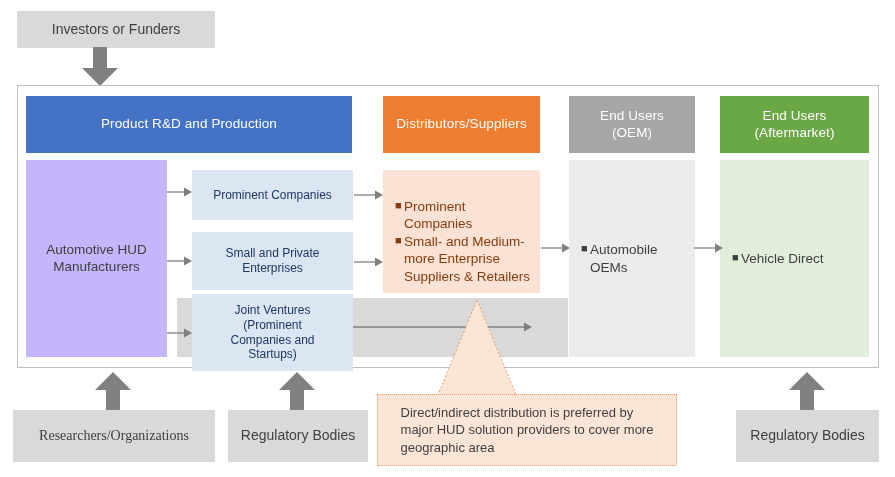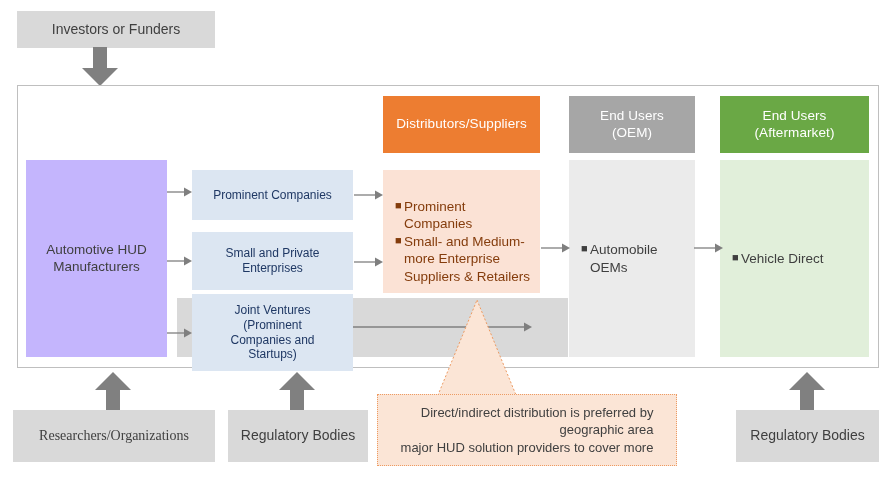--- a/index.html
+++ b/index.html
@@ -104,21 +104,21 @@
   
   .callout {
     background: #fbe5d6;
     border: 1px dotted #ed9b63;
     color: #404040;
     font-size: 13px;
     line-height: 1.35;
     display: flex;
     align-items: center;
     justify-content: center;
-    text-align: right;
+    text-align: left;
     padding: 4px 10px;
   }
   .callout-tail { pointer-events: none; }
 </style>
 </head>
 <body>
 
 <div id="canvas">
 
   <div class="abs box ext-box" style="left:17px; top:11px; width:198px; height:37px;">
@@ -126,20 +126,23 @@
   </div>
 
   <div class="abs fat-arrow" style="left:76px; top:47px; width:48px; height:40px;">
     <svg width="48" height="40" viewBox="0 0 48 40">
       <polygon points="17,0 31,0 31,21 42,21 24,39 6,21 17,21" fill="#808080"></polygon>
     </svg>
   </div>
 
   <div class="abs outer-frame" style="left:17px; top:85px; width:862px; height:283px;"></div>
 
+  <div class="abs box hdr hdr-blue" style="left:26px; top:96px; width:326px; height:57px;">
+    <span>Product R&amp;D and Production</span>
+  </div>
 
   <div class="abs box hdr hdr-orange" style="left:383px; top:96px; width:157px; height:57px;">
     <span>Distributors/Suppliers</span>
   </div>
 
   <div class="abs box hdr hdr-grey" style="left:569px; top:96px; width:126px; height:57px;">
     <div>
       <div>End Users</div>
       <div>(OEM)</div>
     </div>
@@ -310,18 +313,18 @@
 
   <div class="abs callout-tail" style="left:437px; top:300px; width:100px; height:98px;">
     <svg width="100" height="98" viewBox="0 0 100 98">
       <polygon points="40,0 79,95 1,95" fill="#fbe5d6" stroke="#ed9b63" stroke-width="1" stroke-dasharray="2,2"></polygon>
     </svg>
   </div>
 
   <div class="abs callout" style="left:377px; top:394px; width:300px; height:72px;">
     <div>
       <div>Direct/indirect distribution is preferred by</div>
+      <div>major HUD solution providers to cover more</div>
       <div>geographic area</div>
-      <div>major HUD solution providers to cover more</div>
     </div>
   </div>
 
 </div>
 
 </body></html>

